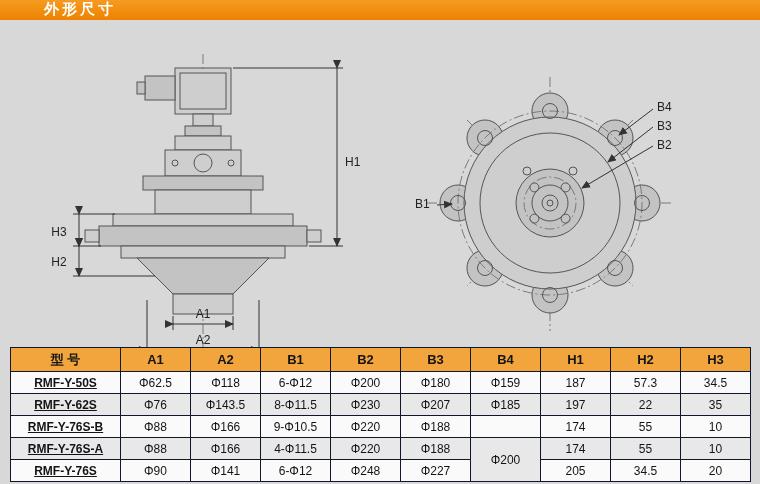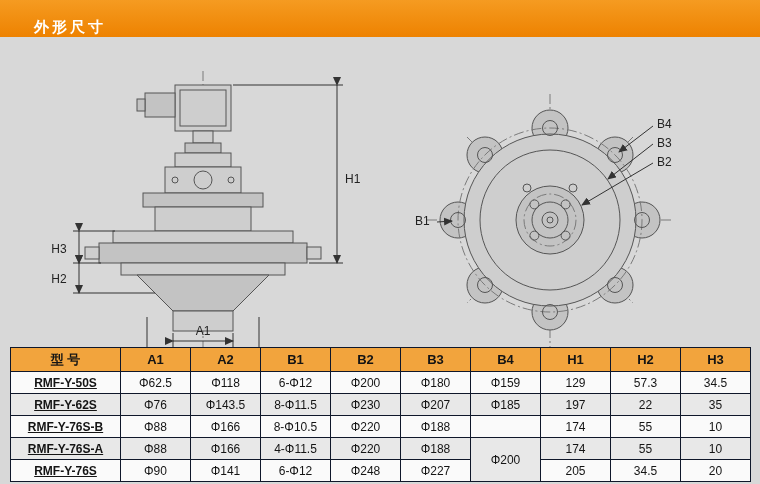--- a/index.html
+++ b/index.html
@@ -4,24 +4,24 @@
 <style>
   html,body{margin:0;padding:0;}
   body{
     width:760px;height:484px;
     background:#d8d8d8;
     font-family:"Liberation Sans",sans-serif;
     overflow:hidden;
     position:relative;
   }
   .titlebar{
-    height:37px;
+    height:20px;
     background:linear-gradient(#f59b21,#ee8200);
-    display:flex;align-items:flex-end;
-    padding-left:34px;
+    display:flex;align-items:flex-start;
+    padding-left:44px;
     box-sizing:border-box;
   }
   .titlebar span{
     color:#ffffff;font-size:15px;font-weight:bold;letter-spacing:3px;
   }
   .drawings{position:relative;height:312px;}
   .drawings svg{position:absolute;}
   svg text{font-family:"Liberation Sans",sans-serif;font-size:12px;fill:#222;}
   .part{stroke:#555;stroke-width:1;fill:#cecece;}
   .part2{stroke:#555;stroke-width:1;fill:#c3c3c3;}
@@ -222,41 +222,41 @@
   </thead>
   <tbody>
     <tr>
       <td class="model">RMF-Y-50S</td>
       <td>Φ62.5</td>
       <td>Φ118</td>
       <td>6-Φ12</td>
       <td>Φ200</td>
       <td>Φ180</td>
       <td>Φ159</td>
-      <td>129</td>
+      <td>187</td>
       <td>57.3</td>
       <td>34.5</td>
     </tr>
     <tr>
       <td class="model">RMF-Y-62S</td>
       <td>Φ76</td>
       <td>Φ143.5</td>
       <td>8-Φ11.5</td>
       <td>Φ230</td>
       <td>Φ207</td>
       <td>Φ185</td>
       <td>197</td>
       <td>22</td>
       <td>35</td>
     </tr>
     <tr>
       <td class="model">RMF-Y-76S-B</td>
       <td>Φ88</td>
       <td>Φ166</td>
-      <td>8-Φ10.5</td>
+      <td>9-Φ10.5</td>
       <td>Φ220</td>
       <td>Φ188</td>
       <td></td>
       <td>174</td>
       <td>55</td>
       <td>10</td>
     </tr>
     <tr>
       <td class="model">RMF-Y-76S-A</td>
       <td>Φ88</td>

